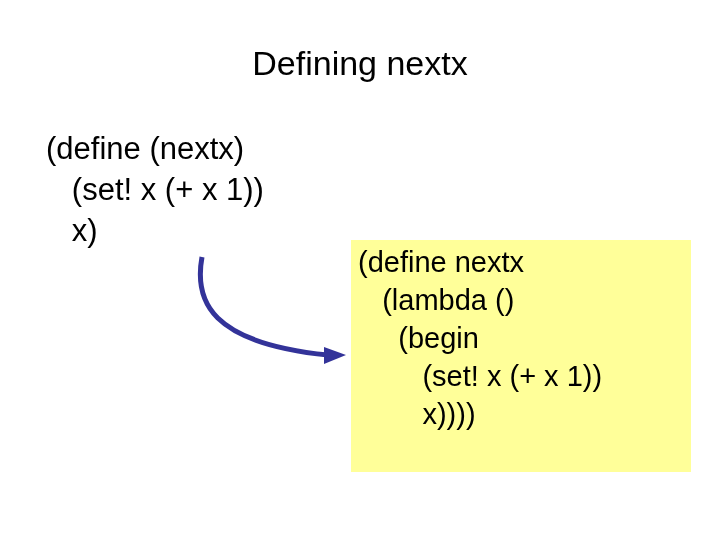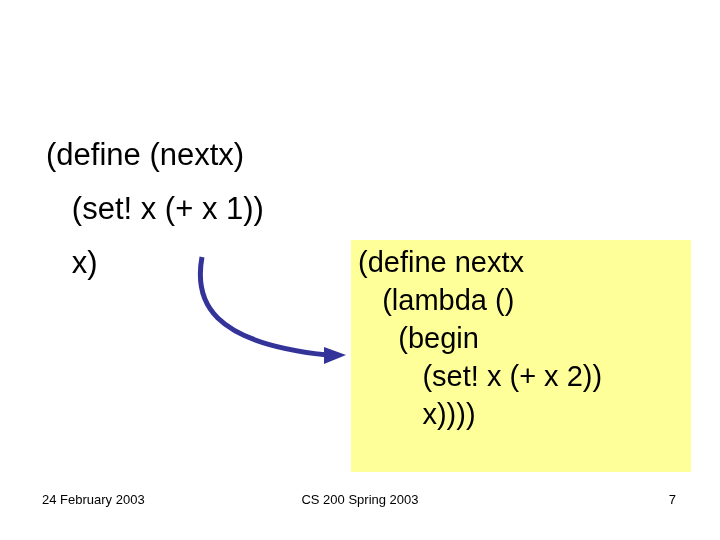--- a/index.html
+++ b/index.html
@@ -28,21 +28,21 @@
     font-size: 34px;
     color: #000000;
     font-family: "Liberation Sans", sans-serif;
     letter-spacing: 0px;
   }
   .code-left {
     position: absolute;
     left: 46px;
     top: 128px;
     font-size: 31px;
-    line-height: 54px;
+    line-height: 41px;
     color: #000000;
     white-space: pre;
     font-family: "Liberation Sans", sans-serif;
   }
   .yellow-box {
     position: absolute;
     left: 351px;
     top: 240px;
     width: 340px;
     height: 232px;
@@ -100,38 +100,34 @@
     top: 0;
     font-size: 13px;
     color: #000000;
   }
 </style>
 </head>
 <body>
 
 <div class="slide">
 
+  <div class="slide-title">Defining nextx</div>
 
   <div class="code-left">(define (nextx)
    (set! x (+ x 1))
    x)</div>
 
   <div class="yellow-box"></div>
 
   <div class="code-right">(define nextx
    (lambda ()
      (begin
-        (set! x (+ x 2))
+        (set! x (+ x 1))
         x))))</div>
 
 
   <svg class="arrow-svg" width="190" height="130" viewBox="0 0 190 130">
     <path d="M 22 2 C 14 46 30 88 148 100" fill="none" stroke="#333399" stroke-width="5"></path>
     <polygon points="144,92 166,100 144,109" fill="#333399"></polygon>
   </svg>
 
-  <div class="footer">
-    <div class="footer-date">24 February 2003</div>
-    <div class="footer-center">CS 200 Spring 2003</div>
-    <div class="footer-page">7</div>
-  </div>
 
 </div>
 
 </body></html>

